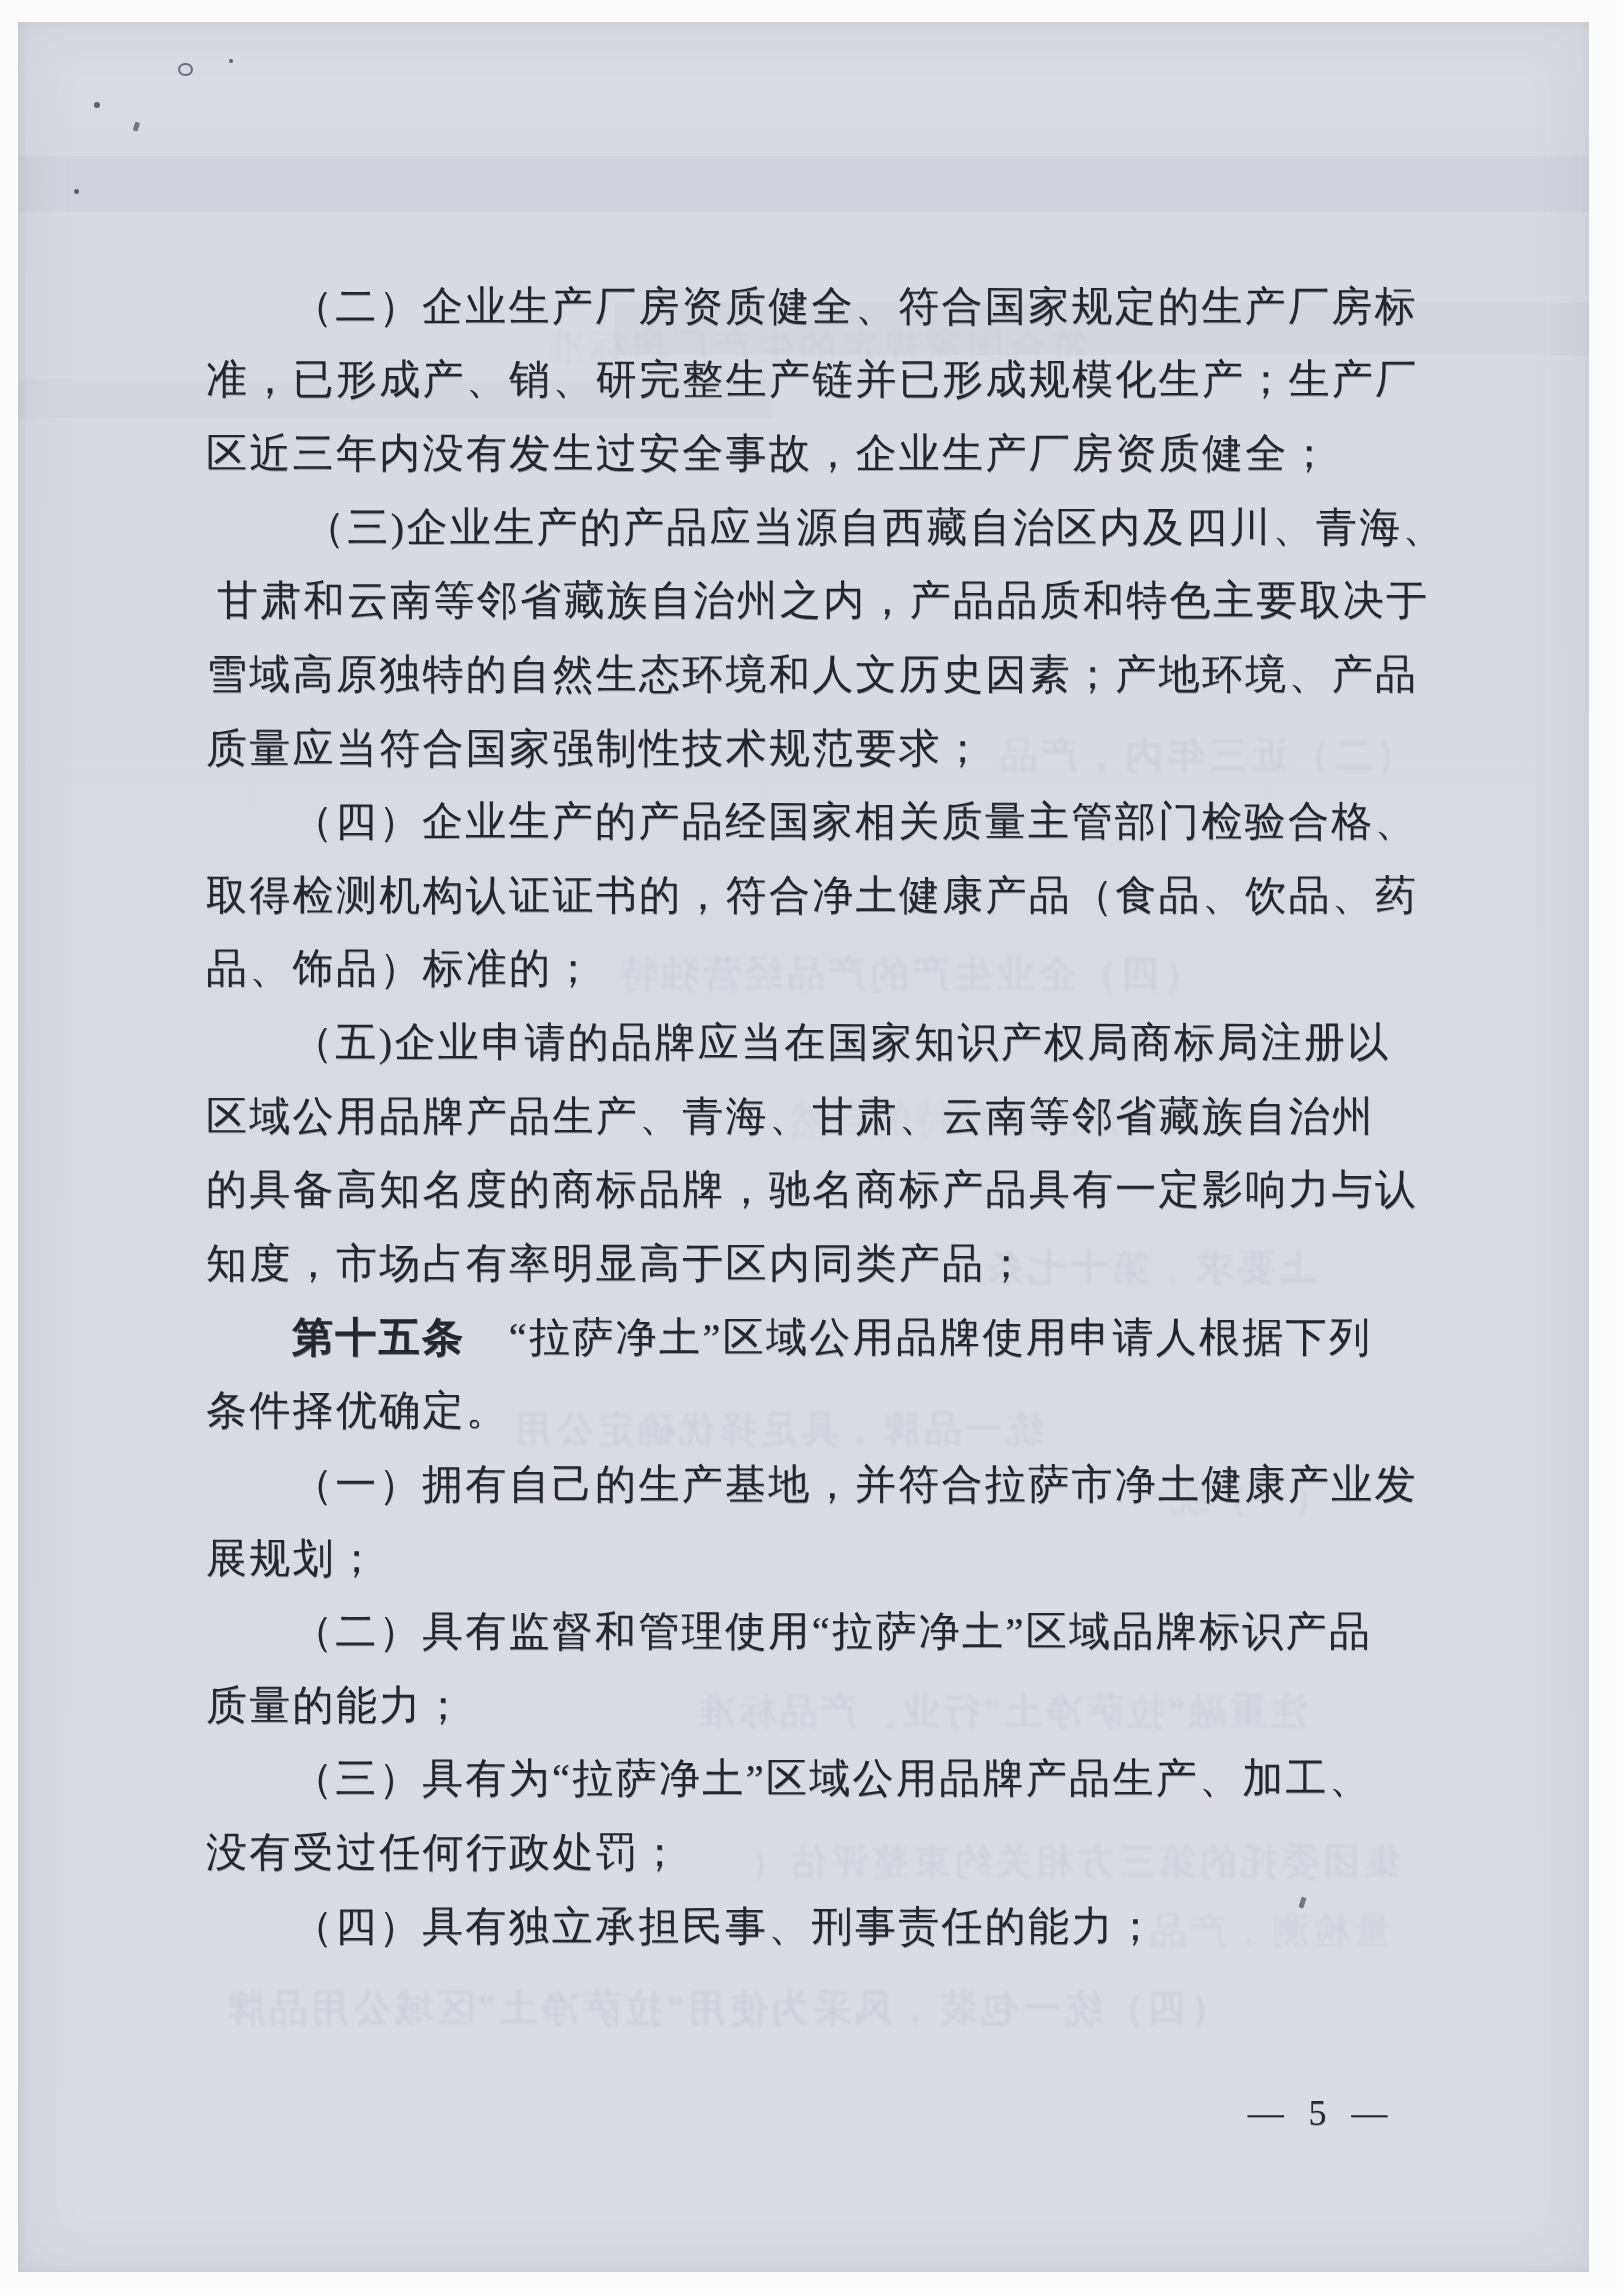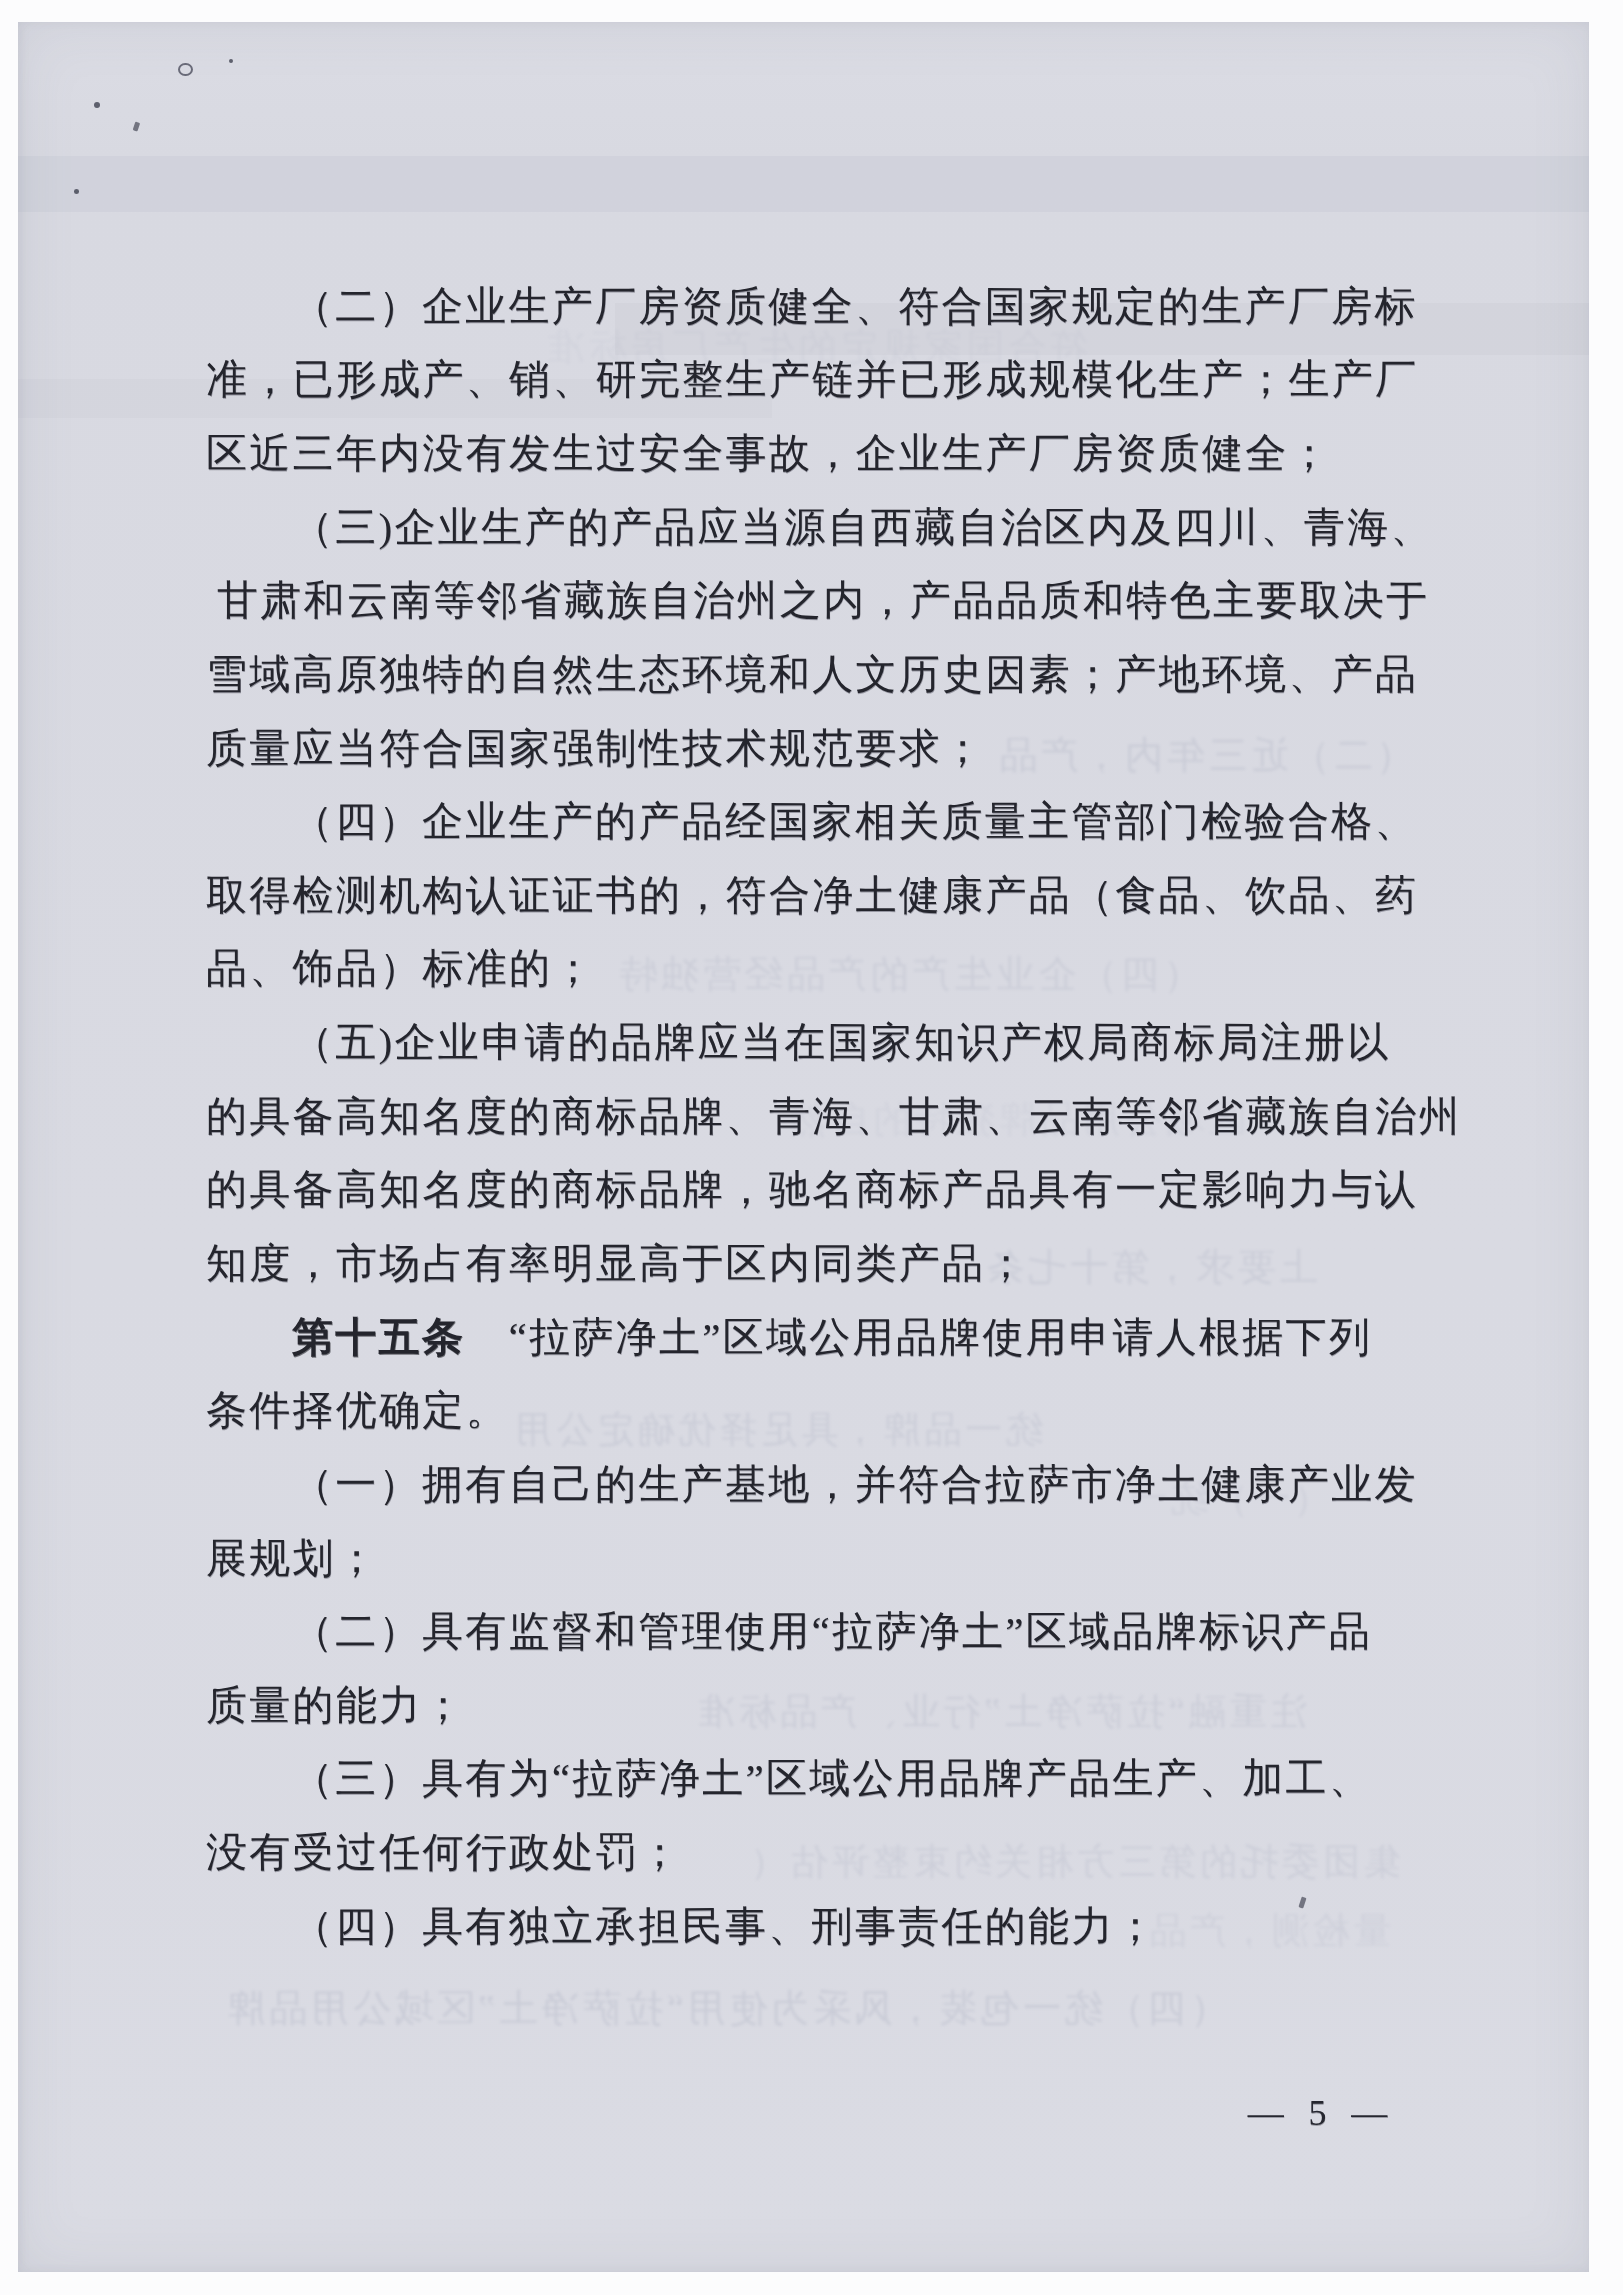--- a/index.html
+++ b/index.html
@@ -74,29 +74,29 @@
     <div class="ghost" style="top: 1687px; left: 694px; font-size: 37px; opacity: 0.12;">注重融“拉萨净土”行业、产品标准</div>
     <div class="ghost" style="top: 1837px; left: 746px; font-size: 37px; opacity: 0.11;">集团委托的第三方相关约束整评估（</div>
     <div class="ghost" style="top: 1906px; left: 1145px; font-size: 37px; opacity: 0.09;">量检测，产品</div>
     <div class="ghost" style="top: 1983px; left: 223px; font-size: 38px; opacity: 0.14;">（四）统一包装，风采为使用“拉萨净土”区域公用品牌</div>
   </div>
 
 <div id="lines-layer">
     <div class="tline" style="top: 285px; left: 292px;"><span>（二）企业生产厂房资质健全、符合国家规定的生产厂房标</span></div>
     <div class="tline" style="top: 358px; left: 206px;"><span>准，已形成产、销、研完整生产链并已形成规模化生产；生产厂</span></div>
     <div class="tline" style="top: 432px; left: 206px;"><span>区近三年内没有发生过安全事故，企业生产厂房资质健全；</span></div>
-    <div class="tline" style="top: 506px; left: 292px;"><span>（三)企业生产的产品应当源自西藏自治区内及四川、青海、</span></div>
+    <div class="tline" style="top: 506px; left: 304px;"><span>（三)企业生产的产品应当源自西藏自治区内及四川、青海、</span></div>
     <div class="tline" style="top: 579px; left: 217px;"><span>甘肃和云南等邻省藏族自治州之内，产品品质和特色主要取决于</span></div>
     <div class="tline" style="top: 653px; left: 206px;"><span>雪域高原独特的自然生态环境和人文历史因素；产地环境、产品</span></div>
     <div class="tline" style="top: 727px; left: 206px;"><span>质量应当符合国家强制性技术规范要求；</span></div>
     <div class="tline" style="top: 800px; left: 292px;"><span>（四）企业生产的产品经国家相关质量主管部门检验合格、</span></div>
     <div class="tline" style="top: 874px; left: 206px; text-align: center;"><span>取得检测机构认证证书的，符合净土健康产品（食品、饮品、药</span></div>
     <div class="tline" style="top: 947px; left: 206px;"><span>品、饰品）标准的；</span></div>
     <div class="tline" style="top: 1021px; left: 292px;"><span>（五)企业申请的品牌应当在国家知识产权局商标局注册以</span></div>
-    <div class="tline" style="top: 1095px; left: 206px;"><span>的具备高知名度的商标品牌、青海、甘肃、云南等邻省藏族自治州</span></div>
+    <div class="tline" style="top: 1095px; left: 206px;"><span>区域公用品牌产品生产、青海、甘肃、云南等邻省藏族自治州</span></div>
     <div class="tline" style="top: 1168px; left: 206px;"><span>的具备高知名度的商标品牌，驰名商标产品具有一定影响力与认</span></div>
     <div class="tline" style="top: 1242px; left: 206px;"><span>知度，市场占有率明显高于区内同类产品；</span></div>
     <div class="tline" style="top: 1316px; left: 292px;"><span class="bold">第十五条</span><span>　“拉萨净土”区域公用品牌使用申请人根据下列</span></div>
     <div class="tline" style="top: 1389px; left: 206px;"><span>条件择优确定。</span></div>
     <div class="tline" style="top: 1463px; left: 292px;"><span>（一）拥有自己的生产基地，并符合拉萨市净土健康产业发</span></div>
     <div class="tline" style="top: 1537px; left: 206px;"><span>展规划；</span></div>
     <div class="tline" style="top: 1610px; left: 292px;"><span>（二）具有监督和管理使用“拉萨净土”区域品牌标识产品</span></div>
     <div class="tline" style="top: 1684px; left: 206px;"><span>质量的能力；</span></div>
     <div class="tline" style="top: 1757px; left: 292px;"><span>（三）具有为“拉萨净土”区域公用品牌产品生产、加工、</span></div>
     <div class="tline" style="top: 1831px; left: 206px;"><span>没有受过任何行政处罚；</span></div>

